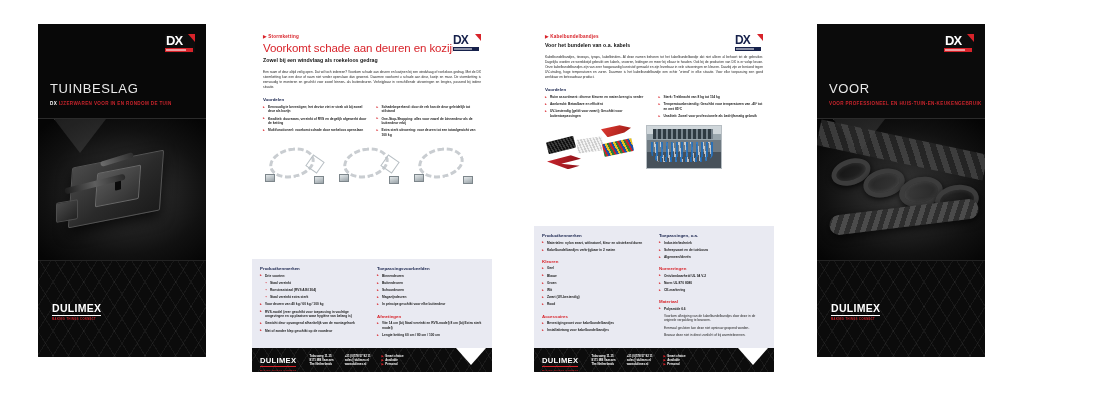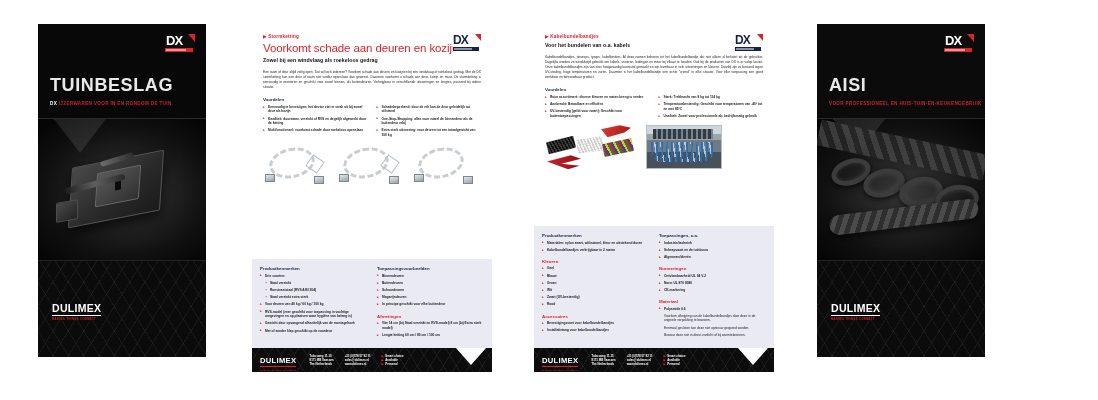--- a/index.html
+++ b/index.html
@@ -66,21 +66,21 @@
     background: #d8232a;
     position: relative;
   }
   .dx-logo .dx-sub::after {
     content: ""; position: absolute; left: 1px; top: 1px;
     width: 20px; height: 2px; background: #ffffff; opacity: .55;
   }
   .cover-title {
     position: absolute; left: 12px; bottom: 22px;
     color: #e9e9e9;
-    font-size: 18px; letter-spacing: .6px; font-weight: 700;
+    font-size: 13px; letter-spacing: .6px; font-weight: 400;
   }
   .cover-sub {
     position: absolute; left: 12px; bottom: 12px;
     font-size: 4.6px; letter-spacing: .35px; font-weight: 700;
     color: #c9242c; white-space: nowrap;
   }
   .cover-sub .sub-dx { color: #ffffff; }
 
   .cover-hero {
     position: relative;
@@ -617,21 +617,21 @@
     </div>
   </div>
 
   <div class="page cover-page page-4">
     <div class="cover-top touw-top">
       <div class="dx-logo">
         <div class="dx-tri"></div>
         <div class="dx-text">DX</div>
         <div class="dx-sub"></div>
       </div>
-      <div class="cover-title">AISI</div>
+      <div class="cover-title">VOOR</div>
       <div class="cover-sub">
         <span>VOOR PROFESSIONEEL EN HUIS-TUIN-EN-KEUKENGEBRUIK</span>
       </div>
     </div>
 
     <div class="cover-hero">
       <div class="hero-notch"></div>
       <div class="hero-notch-line"></div>
       <div class="rope-art">
         <div class="rope-braid2"></div>

